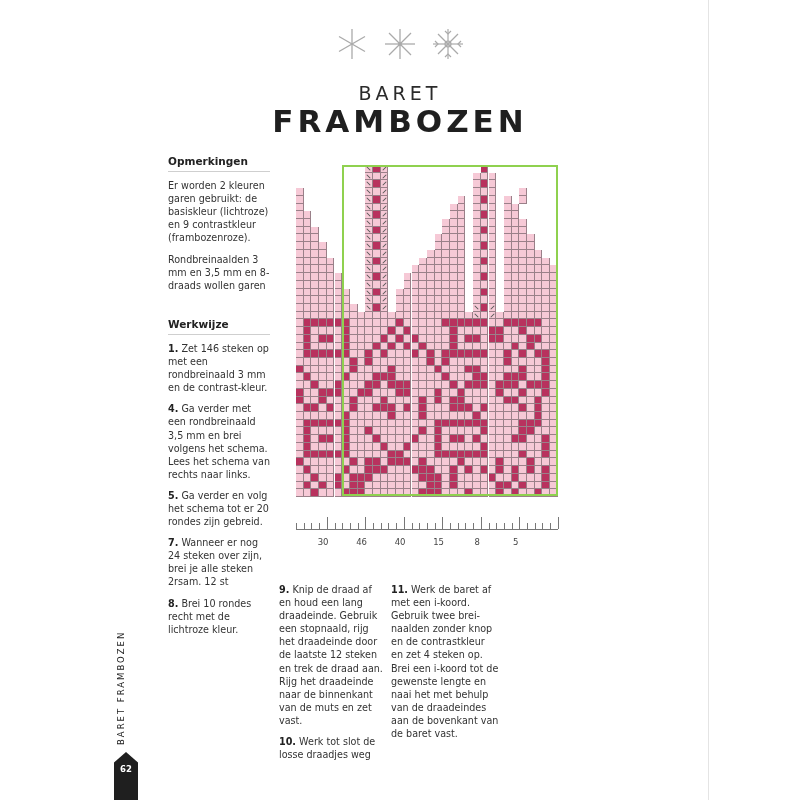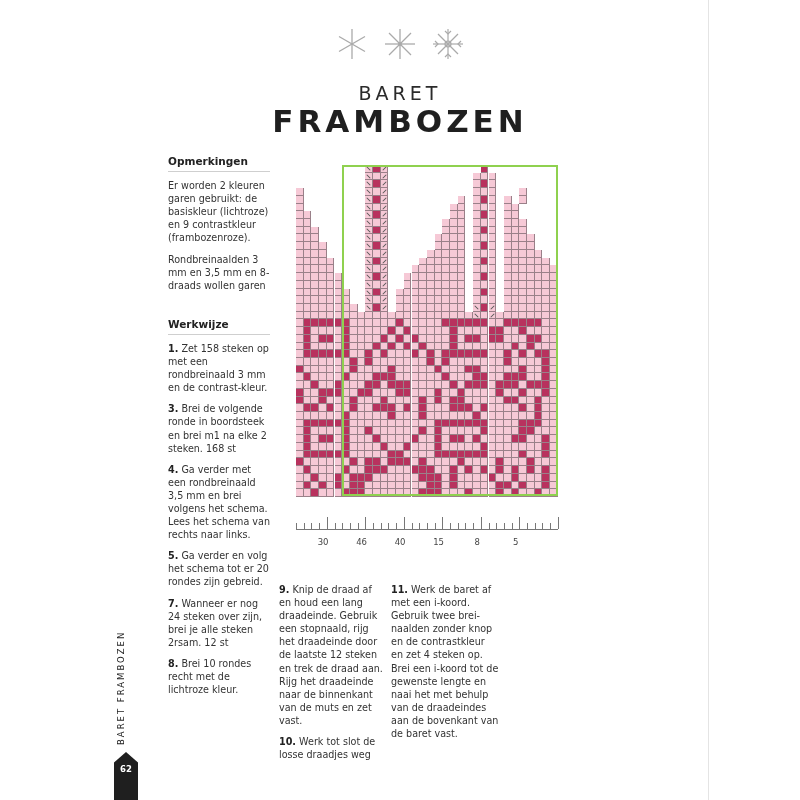--- a/index.html
+++ b/index.html
@@ -68,22 +68,21 @@
 
 <div class="subtitle">BARET</div>
 <div class="title">FRAMBOZEN</div>
 
 <div class="col" style="left:168px;top:155px;width:102px;">
   <div class="heading">Opmerkingen</div>
   <p>Er worden 2 kleuren garen gebruikt: de basiskleur (lichtroze) en 9 contrastkleur (frambozenroze).</p>
   <p>Rondbreinaalden 3 mm en 3,5 mm en 8-draads wollen garen</p>
   <div style="height:18px"></div>
   <div class="heading">Werkwijze</div>
-  <p><b>1.</b> <span>Zet 158 steken op met een rondbreinaald 3 mm en de contrast-kleur.</span></p>
-  <p><b>3.</b> <span>Brei de volgende ronde in boordsteek en brei m1 na elke 2 steken. 168 st</span></p>
+  <p><b>1.</b> <span>Zet 146 steken op met een rondbreinaald 3 mm en de contrast-kleur.</span></p>
   <p><b>4.</b> <span>Ga verder met een rondbreinaald 3,5 mm en brei volgens het schema. Lees het schema van rechts naar links.</span></p>
   <p><b>5.</b> <span>Ga verder en volg het schema tot er 20 rondes zijn gebreid.</span></p>
   <p><b>7.</b> <span>Wanneer er nog 24 steken over zijn, brei je alle steken 2rsam. 12 st</span></p>
   <p><b>8.</b> <span>Brei 10 rondes recht met de lichtroze kleur.</span></p>
 </div>
 
 <div class="col" style="left:279px;top:583px;width:104px;">
   <p><b>9.</b> <span>Knip de draad af en houd een lang draadeinde. Gebruik een stopnaald, rijg het draadeinde door de laatste 12 steken en trek de draad aan. Rijg het draadeinde naar de binnenkant van de muts en zet vast.</span></p>
   <p><b>10.</b> <span>Werk tot slot de losse draadjes weg</span></p>
 </div>

